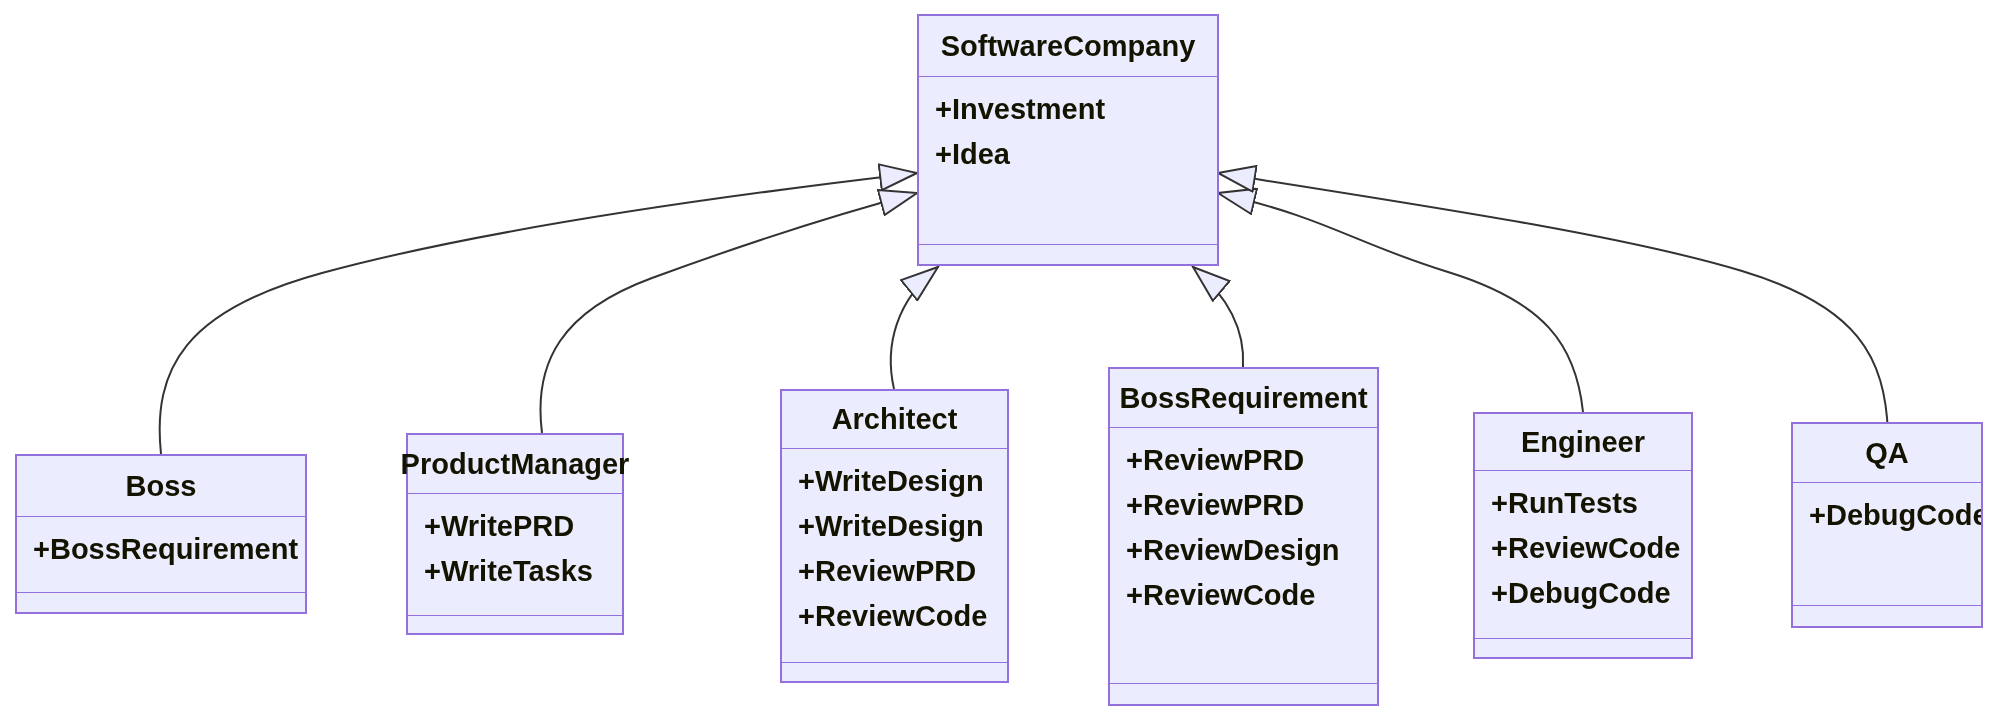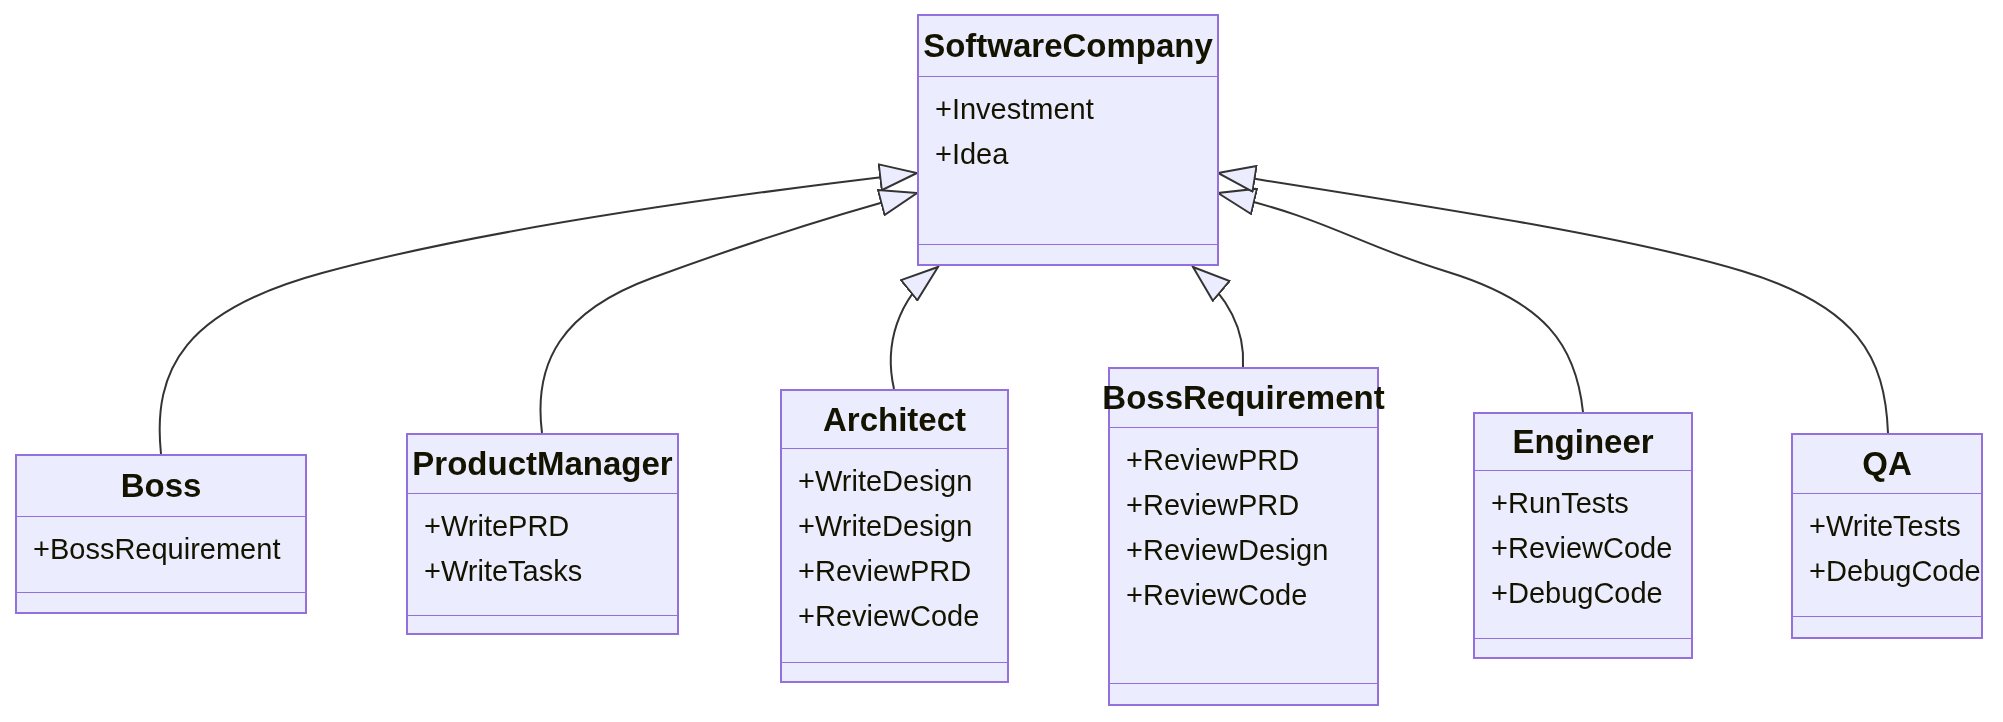--- a/index.html
+++ b/index.html
@@ -45,29 +45,30 @@
     background: var(--node-fill);
     border: 2px solid var(--node-border);
     color: var(--text-color);
   }
   .class-title {
     flex: none;
     display: flex;
     align-items: center;
     justify-content: center;
     font-weight: bold;
-    font-size: 33px;
+    font-size: 29px;
     border-bottom: 1.5px solid var(--node-border);
   }
   .class-members {
     flex: none;
     padding: 10px 16px 0 16px;
     font-size: 29px;
     border-bottom: 1.5px solid var(--node-border);
     overflow: hidden;
+    font-weight: bold;
   }
   .member { line-height: 45px; white-space: nowrap; }
   .class-footer { flex: 1 1 auto; }
 </style>
 </head>
 <body>
 
 <div class="canvas">
 
   <svg class="edges-layer" viewBox="0 0 2003 722" xmlns="http://www.w3.org/2000/svg">
@@ -94,21 +95,21 @@
   </div>
 
   <div class="class-box" style="left:15px;top:454px;width:292px;height:160px">
     <div class="class-title" style="height:61px">Boss</div>
     <div class="class-members" style="height:76px">
       <div class="member">+BossRequirement</div>
     </div>
     <div class="class-footer"></div>
   </div>
 
-  <div class="class-box" style="left:406px;top:433px;width:273px;height:202px">
+  <div class="class-box" style="left:406px;top:433px;width:218px;height:202px">
     <div class="class-title" style="height:59px">ProductManager</div>
     <div class="class-members" style="height:122px">
       <div class="member">+WritePRD</div>
       <div class="member">+WriteTasks</div>
     </div>
     <div class="class-footer"></div>
   </div>
 
   <div class="class-box" style="left:780px;top:389px;width:229px;height:294px">
     <div class="class-title" style="height:58px">Architect</div>
@@ -135,22 +136,21 @@
   <div class="class-box" style="left:1473px;top:412px;width:220px;height:247px">
     <div class="class-title" style="height:57px">Engineer</div>
     <div class="class-members" style="height:168px">
       <div class="member">+RunTests</div>
       <div class="member">+ReviewCode</div>
       <div class="member">+DebugCode</div>
     </div>
     <div class="class-footer"></div>
   </div>
 
-  <div class="class-box" style="left:1791px;top:433px;width:192px;height:206px">
+  <div class="class-box" style="left:1791px;top:422px;width:192px;height:206px">
     <div class="class-title" style="height:59px">QA</div>
     <div class="class-members" style="height:123px">
-      <div class="member">+WriteTests</div>
       <div class="member">+DebugCode</div>
     </div>
     <div class="class-footer"></div>
   </div>
 
 </div>
 
 </body></html>

